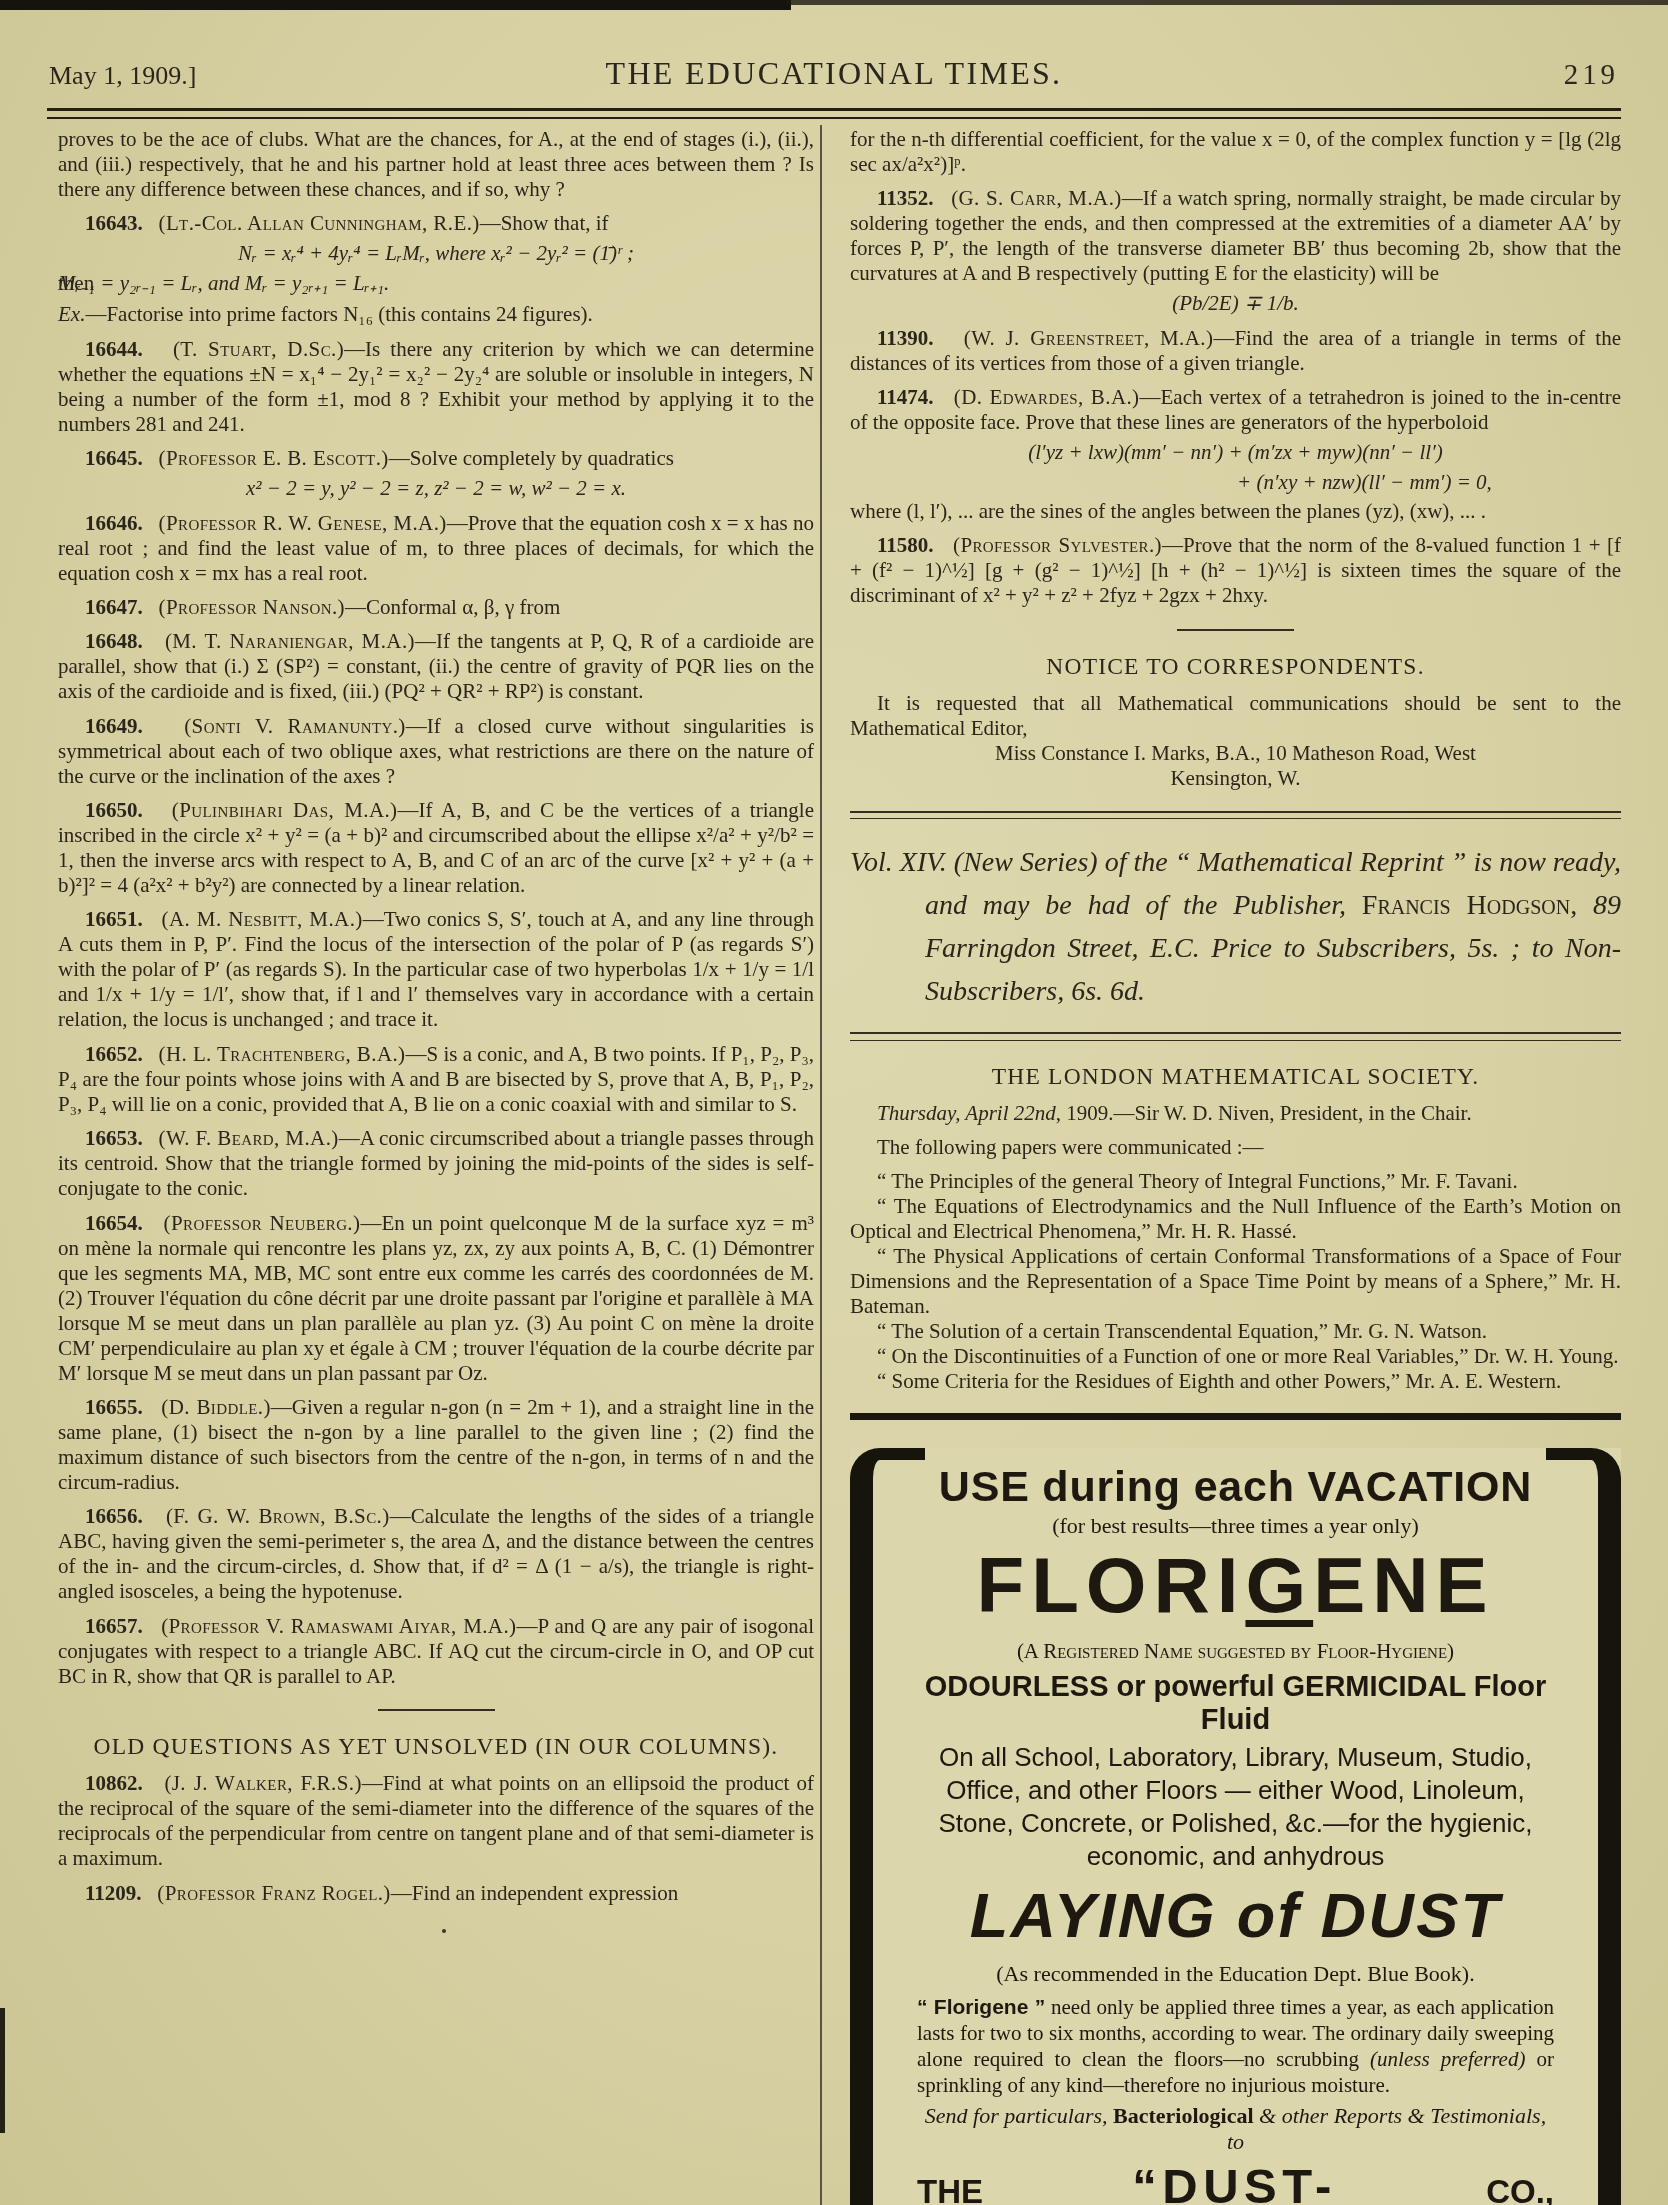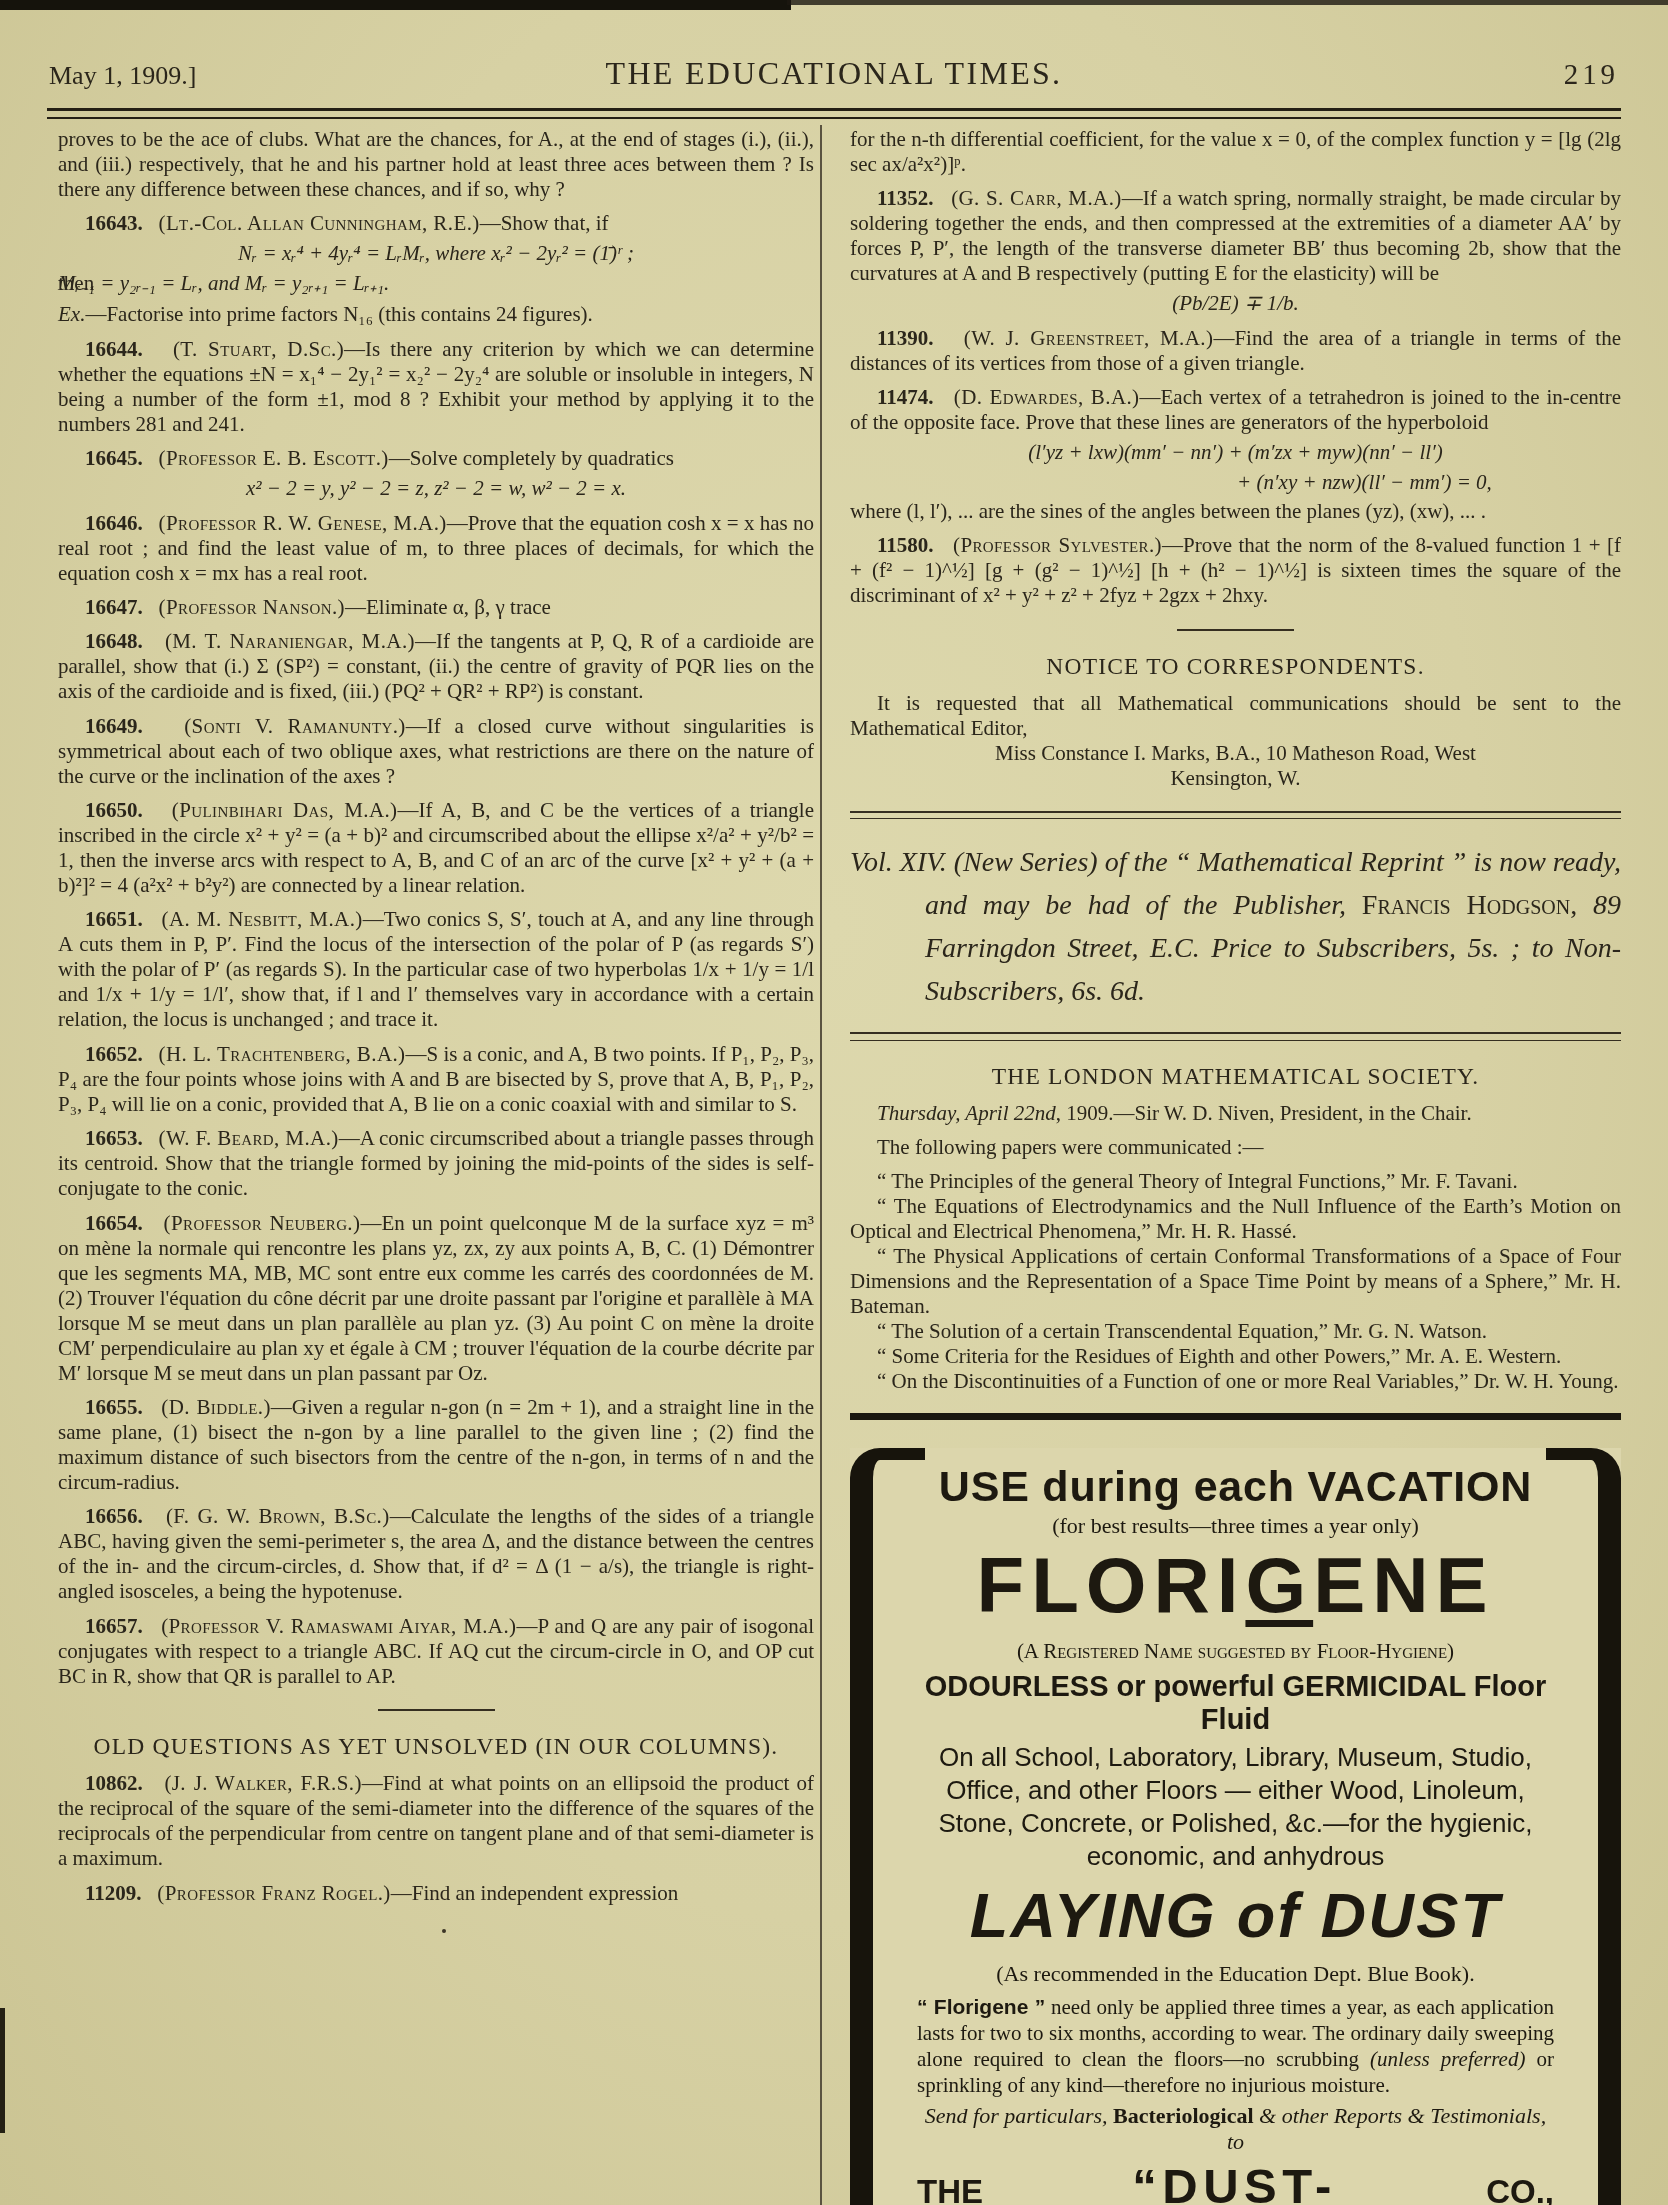--- a/index.html
+++ b/index.html
@@ -112,21 +112,21 @@
   </div>
 
   <p class="tx prob">
     <span class="num">16646.</span>
     <span>&nbsp;&nbsp;</span><span class="auth">(Professor R. W. Genese, M.A.)</span><span>—Prove that the equation cosh x = x has no real root ; and find the least value of m, to three places of decimals, for which the equation cosh x = mx has a real root.</span>
   </p>
 
   <div class="prob">
     <p class="tx">
       <span class="num">16647.</span>
-      <span>&nbsp;&nbsp;</span><span class="auth">(Professor Nanson.)</span><span>—Eliminate α, β, γ trace</span>
+      <span>&nbsp;&nbsp;</span><span class="auth">(Professor Nanson.)</span><span>—Conformal α, β, γ from</span>
     </p>
   </div>
 
   <p class="tx prob">
     <span class="num">16648.</span>
     <span>&nbsp;&nbsp;</span><span class="auth">(M. T. Naraniengar, M.A.)</span><span>—If the tangents at P, Q, R of a cardioide are parallel, show that (i.) Σ (SP²) = constant, (ii.) the centre of gravity of PQR lies on the axis of the cardioide and is fixed, (iii.) (PQ² + QR² + RP²) is constant.</span>
   </p>
 
   <p class="tx prob">
     <span class="num">16649.</span>
@@ -238,22 +238,22 @@
 
   <h2 class="sec-head">THE LONDON MATHEMATICAL SOCIETY.</h2>
   <p class="tx">
     <span class="it">Thursday, April 22nd</span><span>, 1909.—Sir W. D. Niven, President, in the Chair.</span>
   </p>
   <p class="tx prob">The following papers were communicated :—</p>
   <p class="tx prob">“ The Principles of the general Theory of Integral Functions,” Mr. F. Tavani.</p>
   <p class="tx">“ The Equations of Electrodynamics and the Null Influence of the Earth’s Motion on Optical and Electrical Phenomena,” Mr. H. R. Hassé.</p>
   <p class="tx">“ The Physical Applications of certain Conformal Transformations of a Space of Four Dimensions and the Representation of a Space Time Point by means of a Sphere,” Mr. H. Bateman.</p>
   <p class="tx">“ The Solution of a certain Transcendental Equation,” Mr. G. N. Watson.</p>
+  <p class="tx">“ On the Discontinuities of a Function of one or more Real Variables,” Dr. W. H. Young.</p>
   <p class="tx">“ Some Criteria for the Residues of Eighth and other Powers,” Mr. A. E. Western.</p>
-  <p class="tx">“ On the Discontinuities of a Function of one or more Real Variables,” Dr. W. H. Young.</p>
 
   <div class="rule-thick"></div>
 
   <div class="ad">
     <div class="br br-l"></div>
     <div class="br br-r"></div>
     <div class="ad-l1">USE during each VACATION</div>
     <div class="ad-l2">(for best results—three times a year only)</div>
     <div class="ad-brand"><span>FLORI</span><span class="ug">G</span><span>ENE</span></div>
     <div class="ad-reg">(A Registered Name suggested by Floor-Hygiene)</div>

